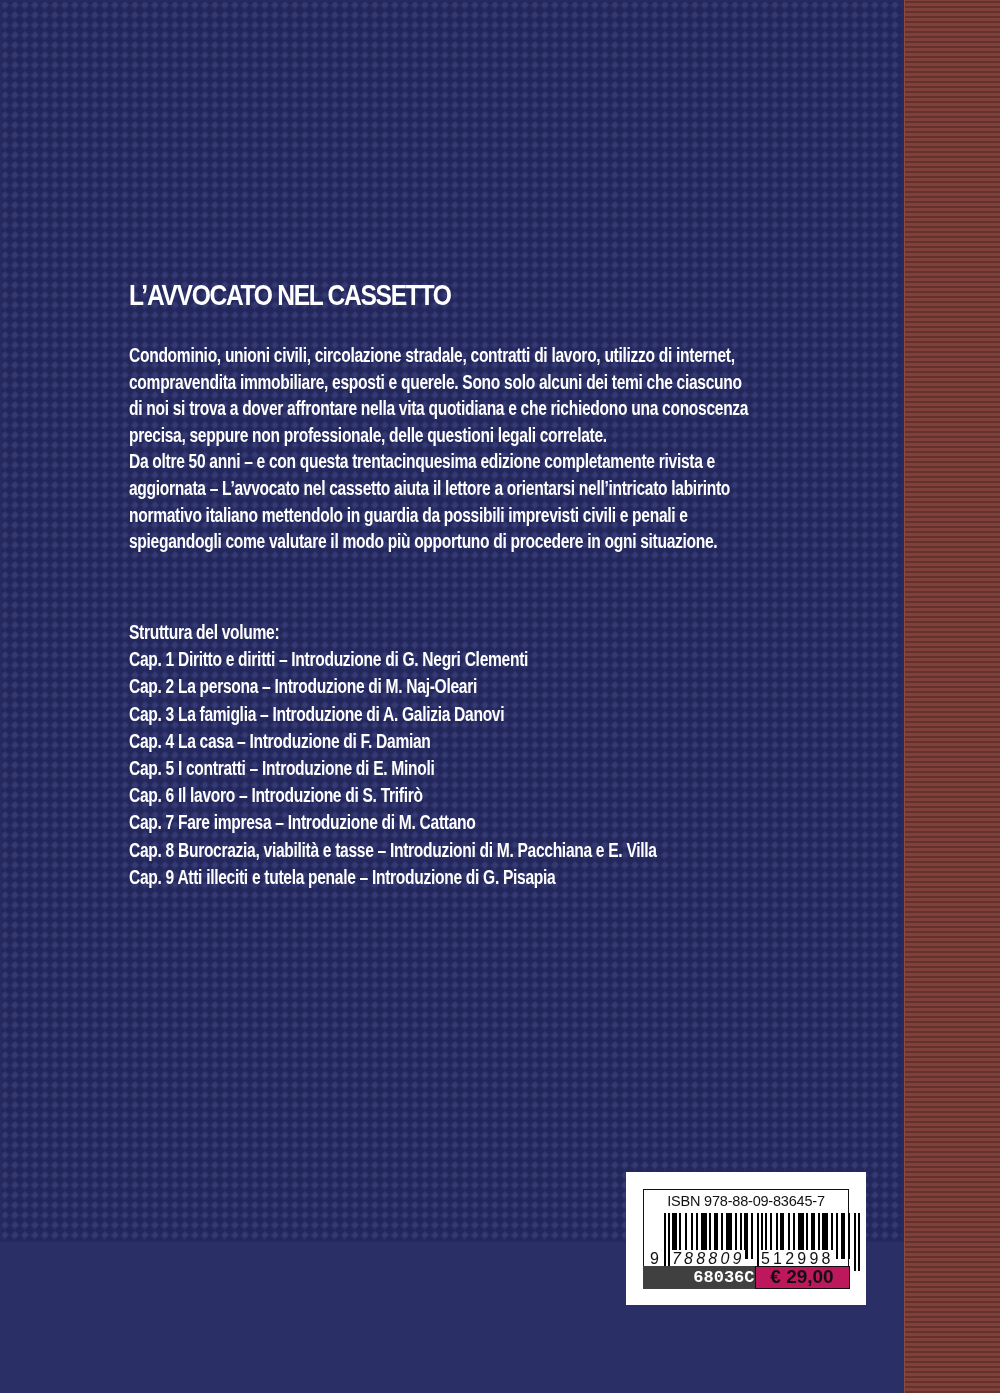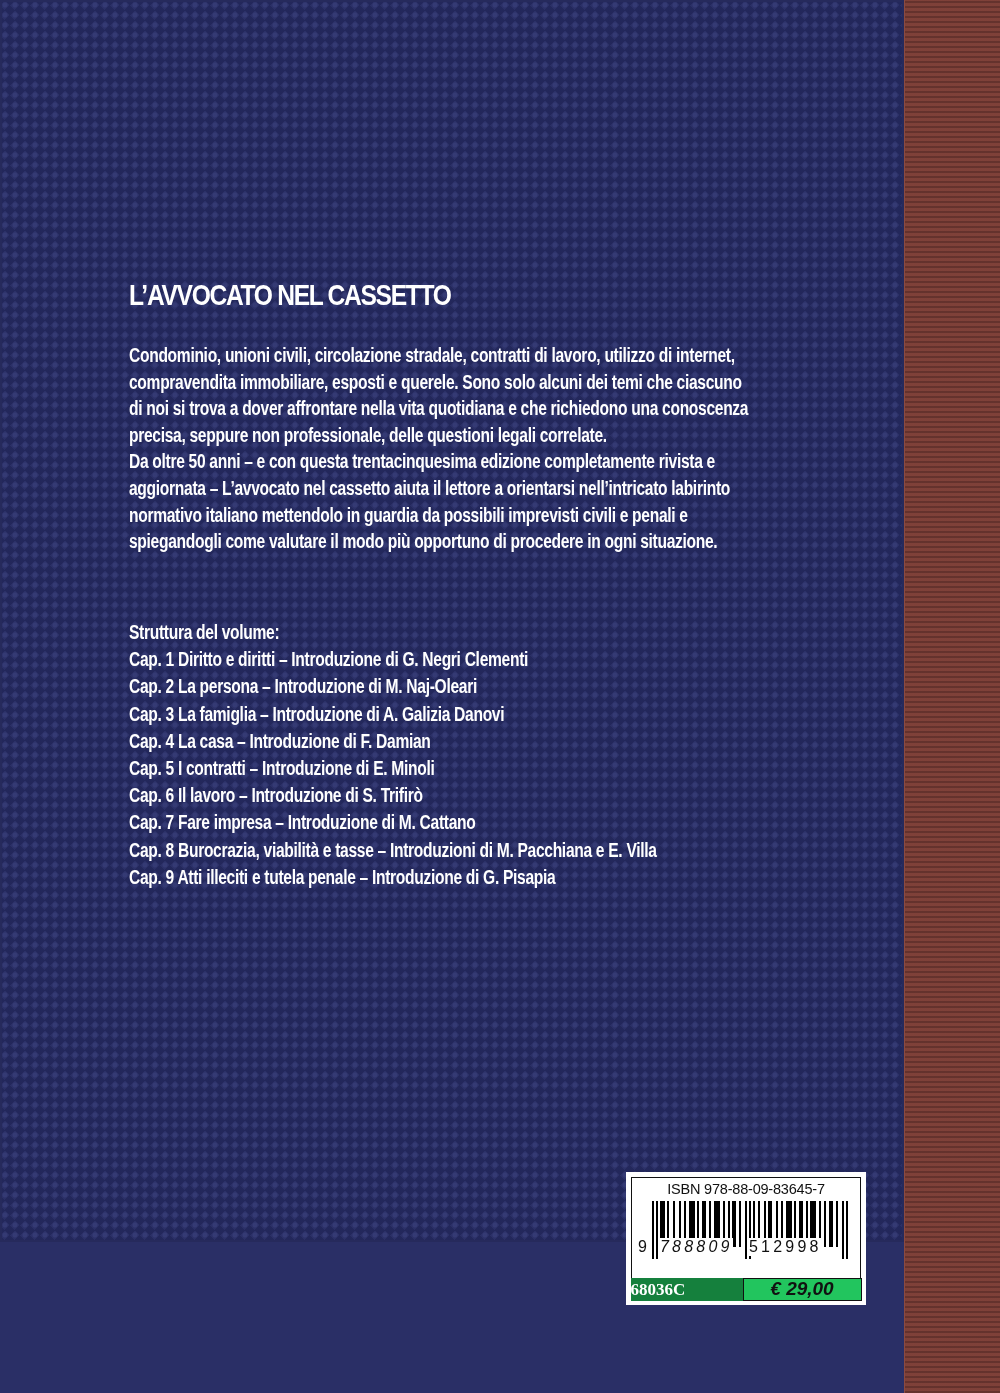--- a/index.html
+++ b/index.html
@@ -86,21 +86,21 @@
       letter-spacing: -0.4px;
     }
     .barcode-box {
       position: absolute;
       left: 626px;
       top: 1172px;
       width: 240px;
       height: 133px;
       background: #ffffff;
       box-sizing: border-box;
-      padding: 5px;
+      padding: 17px;
     }
     .barcode-inner {
       position: relative;
       width: 100%;
       height: 100%;
       border: 1.5px solid #111;
       box-sizing: border-box;
     }
     .isbn-text {
       position: absolute;
@@ -134,40 +134,39 @@
     .price-row {
       position: absolute;
       left: -1.5px;
       right: -1.5px;
       bottom: -1.5px;
       height: 23px;
       display: flex;
     }
     .code-cell {
       width: 112px;
-      background: #15803d;
+      background: #404040;
       color: #fff;
-      font-family: Liberation Serif, serif;
+      font-family: Liberation Mono, monospace;
       font-weight: bold;
       font-size: 17px;
       line-height: 23px;
-      text-align: left;
+      text-align: right;
     }
     .price-cell {
       flex: 1;
       border: 1.5px solid #111;
       box-sizing: border-box;
-      background: #22c55e;
+      background: #be185d;
       color: #111;
       font-family: "Liberation Sans", sans-serif;
       font-weight: bold;
       font-size: 19px;
       line-height: 20px;
       text-align: center;
-      font-style: italic;
     }
   </style>
 </head>
 <body>
 
 <div class="cover">
   <div class="title">L’AVVOCATO NEL CASSETTO</div>
 
   <div class="body-text">
     <p>Condominio, unioni civili, circolazione stradale, contratti di lavoro, utilizzo di internet,</p>

